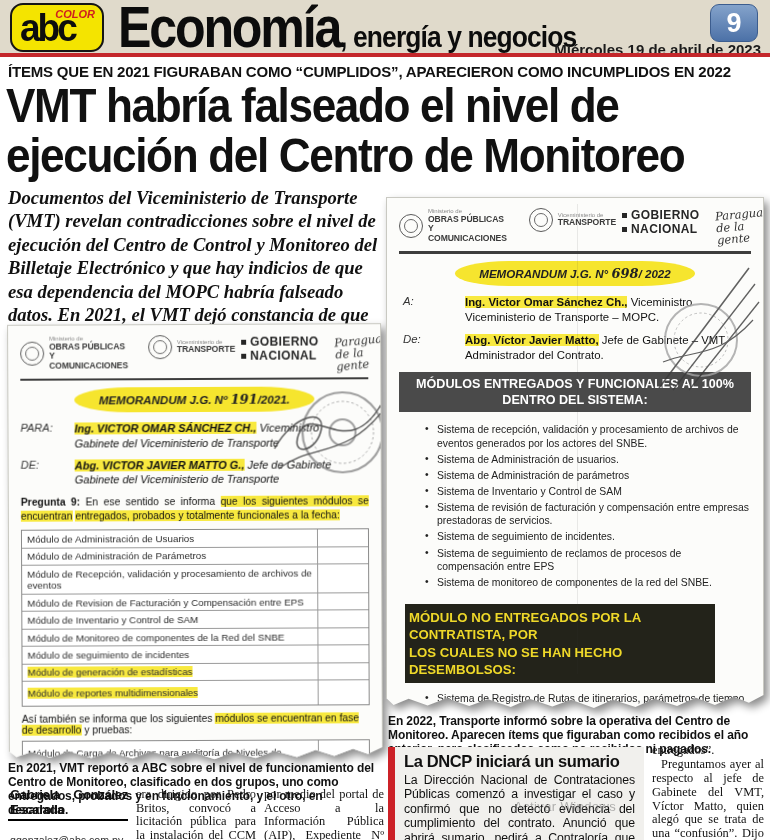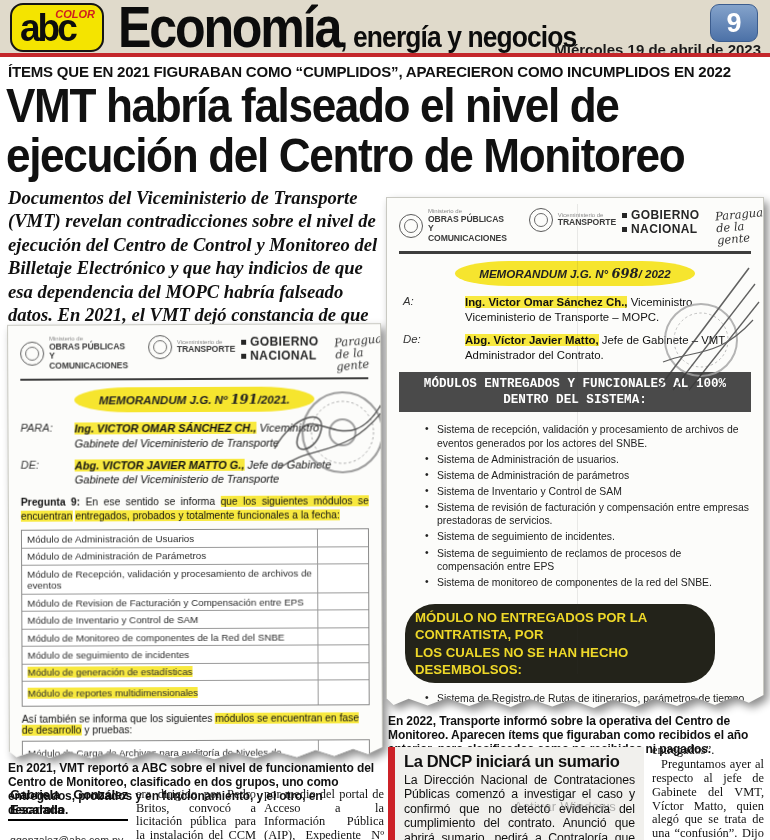--- a/index.html
+++ b/index.html
@@ -66,25 +66,25 @@
   .pregunta{font-size:10.3px;line-height:1.4;margin:1px 0 6px;text-align:justify;}
   .pq-label{font-weight:bold;}
   .dtable{border:1.2px solid #8a8a8a;margin:2px 0 4px;background:#fff;}
   .trow{display:flex;border-top:1px solid #9a9a9a;font-size:9.8px;line-height:1.15;color:#2e2e2e;}
   .trow:first-child{border-top:none;}
   .tmain{flex:1;padding:2.6px 5px;}
   .tside{width:50px;border-left:1px solid #9a9a9a;flex:none;}
   .trow.tall .tmain{padding:6px 5px;}
   .also{font-size:10.3px;margin:7px 0 5px;}
   .banner1{background:#4a4a4a;color:#fff;text-align:center;font-weight:bold;font-size:12.6px;
-           line-height:1.3;padding:4px 8px;margin:2px 0 11px;font-family:Liberation Mono, monospace;}
+           line-height:1.3;padding:4px 8px;margin:2px 0 11px;}
   .blist{list-style:none;margin:0 0 0 26px;padding:0;font-size:10.4px;line-height:1.28;color:#222;}
   .blist li{position:relative;padding-left:12px;margin-bottom:2.8px;}
   .blist li::before{content:"\2022";position:absolute;left:0;top:-1px;}
-  .banner2{background:#23231a;padding:5px 10px;margin:15px 0 9px 6px;width:88%;box-sizing:border-box;border-radius:30px;}
+  .banner2{background:#23231a;padding:5px 4px;margin:15px 0 9px 6px;width:88%;box-sizing:border-box;}
   .banner2 span{display:block;color:#eed829;font-weight:bold;font-size:13.2px;line-height:1.3;}
   .stamp1{position:absolute;right:-10px;top:52px;opacity:.85;}
   .stamp2{position:absolute;right:0px;top:64px;opacity:.8;}
   
   .caption-left{position:absolute;left:8px;top:761px;width:376px;font-size:12px;font-weight:bold;
                 line-height:1.18;letter-spacing:-.1px;}
   .caption-right{position:absolute;left:388px;top:714px;width:376px;font-size:12px;font-weight:bold;
                  line-height:1.18;letter-spacing:-.1px;}
   .bottom-cols{position:absolute;left:8px;top:788px;width:376px;height:52px;overflow:hidden;
                display:flex;gap:8px;}

